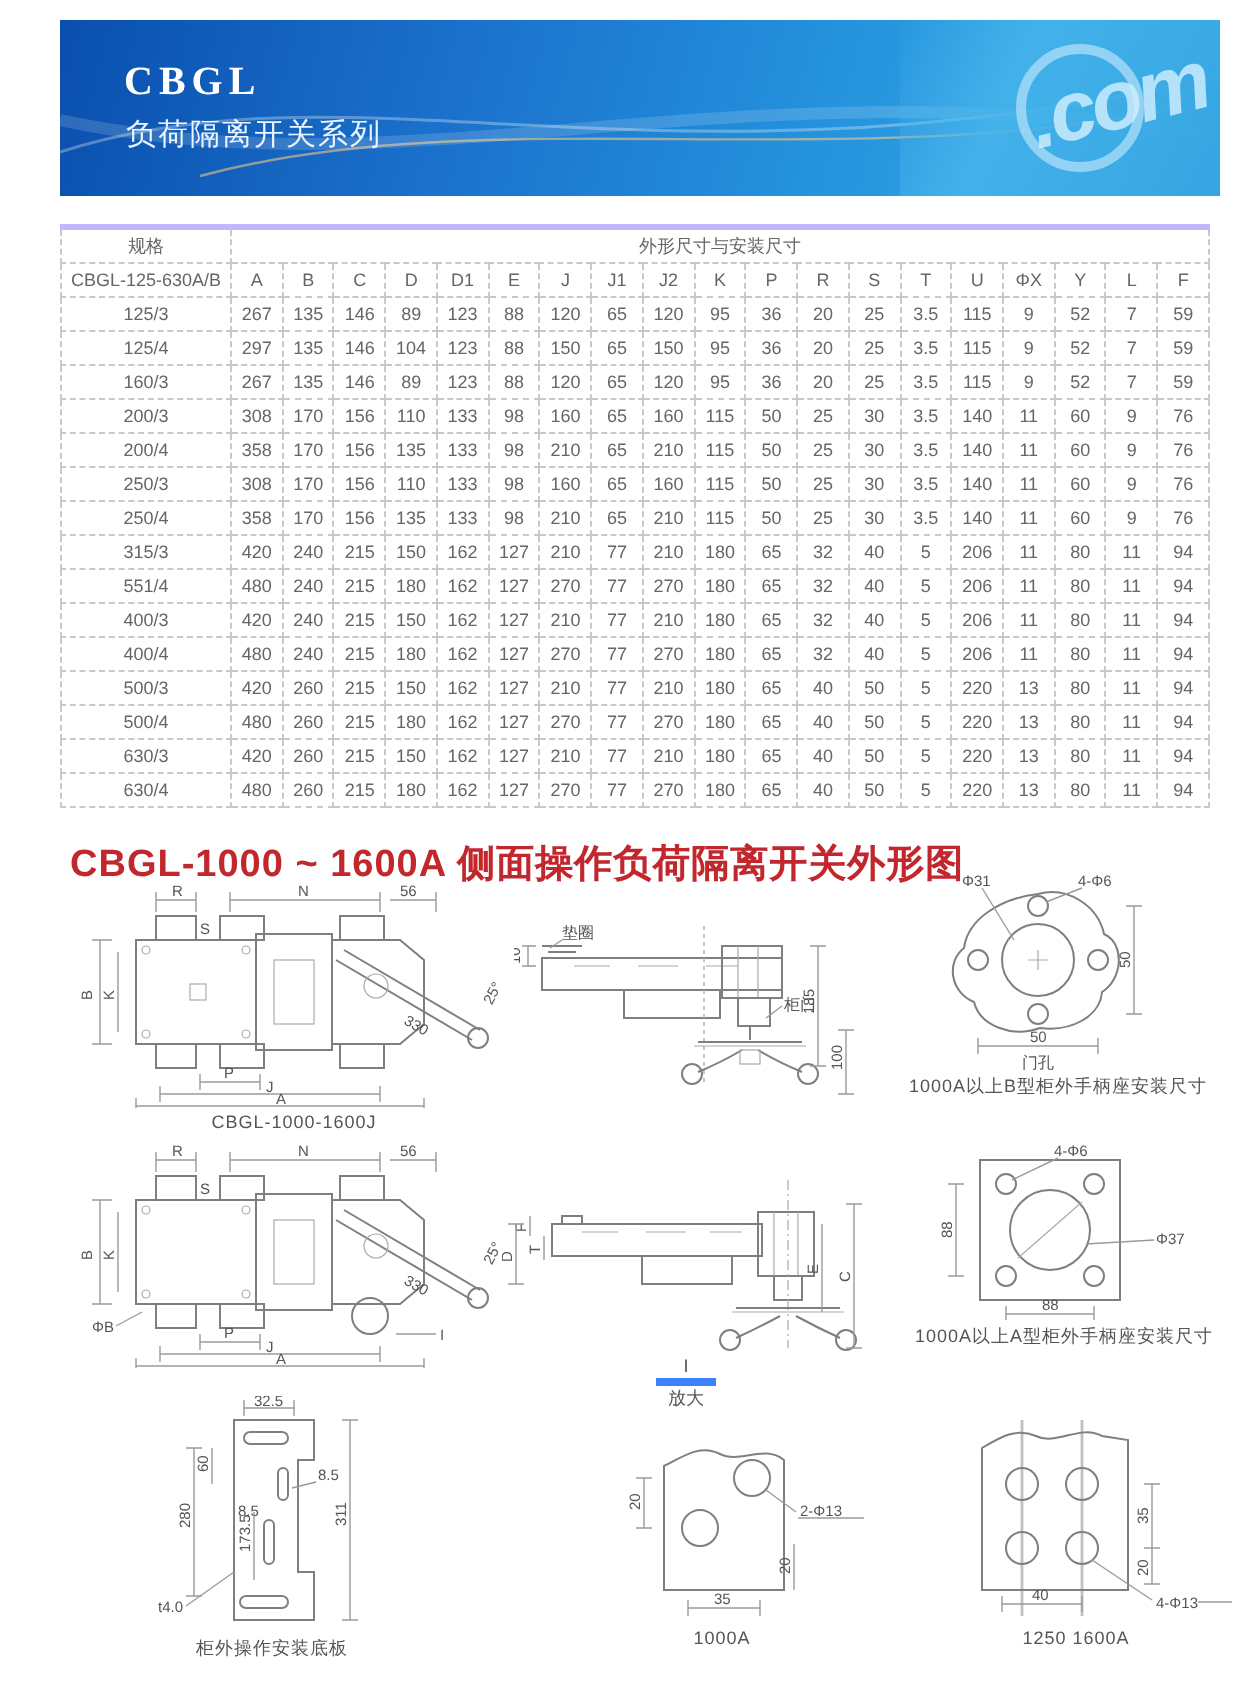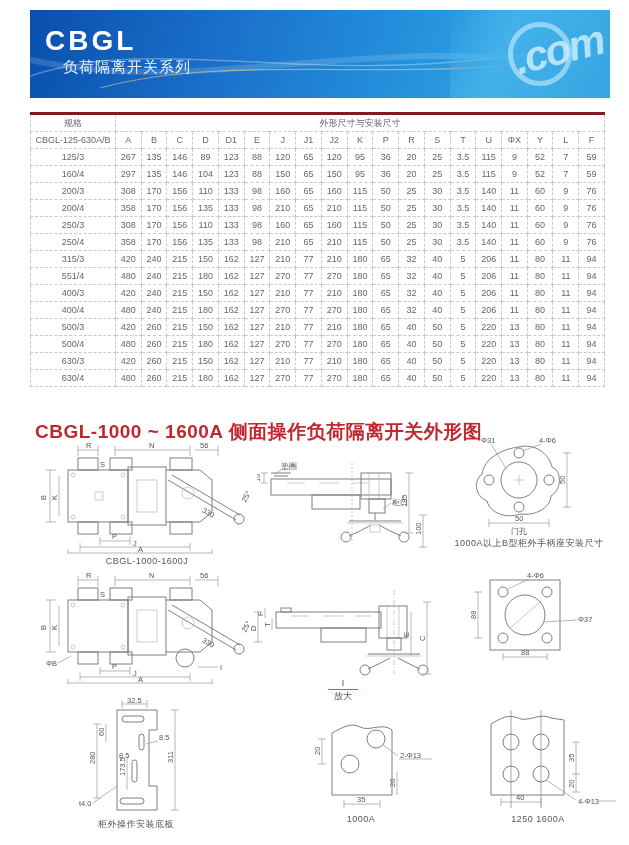--- a/index.html
+++ b/index.html
@@ -9,59 +9,59 @@
     overflow:hidden;
   }
   
   .banner{
     position:absolute;left:30px;top:10px;width:580px;height:88px;
     background:linear-gradient(105deg,#0a4fae 0%,#1b72cc 35%,#2492dd 65%,#3fb0e8 100%);
     overflow:hidden;
   }
   .banner .swoosh{position:absolute;left:0;top:0;}
   .banner-title{
-    position:absolute;left:15px;top:18px;color:#ffffff;font-size:28px;font-weight:bold;
-    letter-spacing:3px;line-height:26px;
+    position:absolute;left:32px;top:18px;color:#ffffff;font-size:20px;font-weight:bold;
+    letter-spacing:3px;line-height:26px;font-family:Liberation Serif, serif;
   }
   .banner-sub{
     position:absolute;left:33px;top:48px;color:#eaf5ff;font-size:15px;letter-spacing:1px;
   }
   .banner-art{
     position:absolute;right:0;top:0;width:160px;height:88px;
     background:linear-gradient(115deg,rgba(60,170,230,0) 0%,rgba(70,180,235,.85) 35%,#35a5e2 100%);
   }
   .banner-art .globe{
     position:absolute;right:38px;top:12px;width:54px;height:54px;border-radius:50%;
     border:5px solid rgba(215,240,255,.55);
   }
   .banner-art .wm{
     position:absolute;right:6px;top:16px;font-size:42px;font-weight:bold;font-style:italic;
     color:rgba(210,240,255,.8);transform:rotate(-14deg);letter-spacing:-2px;
   }
   
   .spec-table-wrap{position:absolute;left:30px;top:112px;width:575px;}
   table.dims{
     width:575px;border-collapse:collapse;table-layout:fixed;
-    font-size:9px;color:#666;border-top:3px solid #7f1d1d;
+    font-size:9px;color:#666;border-top:3px solid #c4b5fd;
   }
   table.dims td{
     border:1px dashed #c9c9c9;text-align:center;padding:1px 0;height:14px;
     white-space:nowrap;overflow:hidden;
   }
   table.dims td.spec{width:84px;}
   .section-title{
     position:absolute;left:35px;top:419px;font-size:19px;font-weight:bold;color:#c1272d;
     letter-spacing:.5px;
   }
   
   .diag{position:absolute;text-align:center;}
   .diag svg{display:block;margin:0 auto;}
   .diag .cap{font-size:9px;color:#555;margin-top:2px;letter-spacing:.5px;}
   .frac-cap{display:inline-block;font-size:9px;color:#555;line-height:11px;}
-  .frac-cap .bot{display:block;border-top:1px solid #3b82f6;padding:1px 6px 0 6px;}
+  .frac-cap .bot{display:block;border-top:4px solid #3b82f6;padding:1px 6px 0 6px;}
   .dline{stroke:#9a9a9a;stroke-width:.7;fill:none;}
   .oline{stroke:#7f7f7f;stroke-width:1;fill:none;}
   .thin{stroke:#aaaaaa;stroke-width:.6;fill:none;}
   text.dt{font-family:"Liberation Sans",sans-serif;font-size:7.5px;fill:#555;}
   text.dt2{font-family:"Liberation Sans",sans-serif;font-size:8px;fill:#555;}
 </style>
 </head>
 <body>
 
 <div class="banner">
@@ -123,30 +123,52 @@
           <td>20</td>
           <td>25</td>
           <td>3.5</td>
           <td>115</td>
           <td>9</td>
           <td>52</td>
           <td>7</td>
           <td>59</td>
         </tr>
         <tr>
-          <td class="spec">160/4</td>
+          <td class="spec">125/4</td>
           <td>297</td>
           <td>135</td>
           <td>146</td>
           <td>104</td>
           <td>123</td>
           <td>88</td>
           <td>150</td>
           <td>65</td>
           <td>150</td>
+          <td>95</td>
+          <td>36</td>
+          <td>20</td>
+          <td>25</td>
+          <td>3.5</td>
+          <td>115</td>
+          <td>9</td>
+          <td>52</td>
+          <td>7</td>
+          <td>59</td>
+        </tr>
+        <tr>
+          <td class="spec">160/3</td>
+          <td>267</td>
+          <td>135</td>
+          <td>146</td>
+          <td>89</td>
+          <td>123</td>
+          <td>88</td>
+          <td>120</td>
+          <td>65</td>
+          <td>120</td>
           <td>95</td>
           <td>36</td>
           <td>20</td>
           <td>25</td>
           <td>3.5</td>
           <td>115</td>
           <td>9</td>
           <td>52</td>
           <td>7</td>
           <td>59</td>
@@ -617,20 +639,21 @@
     <path d="M64,57 L96,29" class="thin"></path>
     <text x="82" y="6" class="dt">4-Φ6</text>
     <path d="M84,7 L61,18" class="dline"></path>
     <text x="133" y="50" class="dt">Φ37</text>
     <path d="M132,48 L98,50" class="dline"></path>
     <path d="M33,20 L33,66 M29,20 L37,20 M29,66 L37,66" class="dline"></path>
     <text x="29" y="45" class="dt" transform="rotate(-90 31 45)">88</text>
     <path d="M58,85 L102,85 M58,81 L58,88 M102,81 L102,88" class="dline"></path>
     <text x="76" y="83" class="dt">88</text>
   </svg>
+  <div class="cap">1000A以上A型柜外手柄座安装尺寸</div>
 </div>
 
 <div class="diag" style="left:55px;top:698px;width:162px;text-align:center;">
   <svg width="155" height="118" viewBox="0 0 155 118">
     <path d="M58,12 L98,12 L98,32 L90,32 L90,88 L98,88 L98,112 L58,112 Z" class="oline"></path>
     <rect x="63" y="18" width="22" height="6" rx="3" class="oline"></rect>
     <rect x="80" y="36" width="5" height="16" rx="2.5" class="oline"></rect>
     <rect x="73" y="62" width="5" height="22" rx="2.5" class="oline"></rect>
     <rect x="61" y="100" width="24" height="6" rx="3" class="oline"></rect>
 

